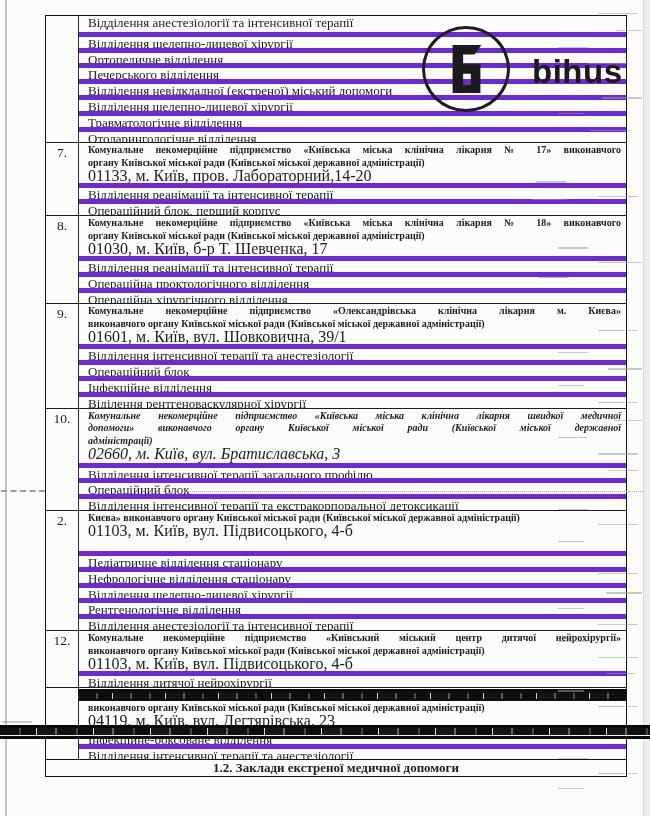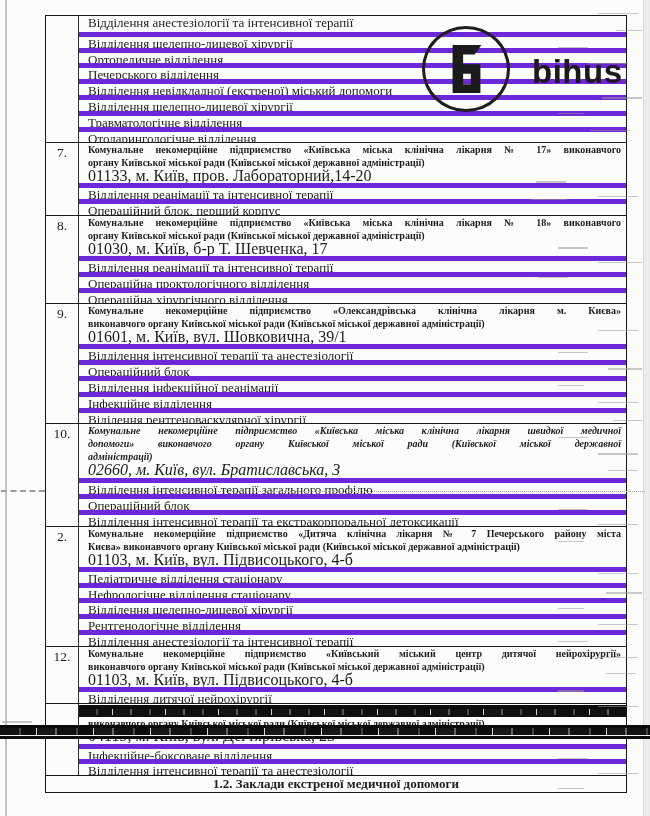--- a/index.html
+++ b/index.html
@@ -140,21 +140,20 @@
       <div class="blk">
         <div class="numcol">9.</div>
         <div class="contentcol">
           <div class="head">
             <div class="nline">Комунальне некомерційне підприємство «Олександрівська клінічна лікарня м. Києва»</div>
             <div class="nline last">виконавчого органу Київської міської ради (Київської міської державної адміністрації)</div>
             <div class="addr">01601, м. Київ, вул. Шовковична, 39/1</div>
           </div>
           <div class="dept">Відділення інтенсивної терапії та анестезіології</div>
           <div class="dept">Операційний блок</div>
-          <div class="dept">Відділення інфекційної реанімації</div>
           <div class="dept">Інфекційне відділення</div>
           <div class="dept">Віділення рентгеноваскулярної хірургії</div>
         </div>
       </div>
       <div class="blk">
         <div class="numcol">10.</div>
         <div class="contentcol">
           <div class="head h4">
             <div class="nline">Комунальне некомерційне підприємство «Київська міська клінічна лікарня швидкої медичної</div>
             <div class="nline">допомоги» виконавчого органу Київської міської ради (Київської міської державної</div>
@@ -163,21 +162,20 @@
           </div>
           <div class="dept">Відділення інтенсивної терапії загального профілю</div>
           <div class="dept">Операційний блок</div>
           <div class="dept">Відділення інтенсивної терапії та екстракорпоральної детоксикації</div>
         </div>
       </div>
       <div class="blk">
         <div class="numcol">2.</div>
         <div class="contentcol">
           <div class="head">
-            <div class="nline">Комунальне некомерційне підприємство «Дитяча клінічна лікарня № 7 Печерського району міста</div>
             <div class="nline last">Києва» виконавчого органу Київської міської ради (Київської міської державної адміністрації)</div>
             <div class="addr">01103, м. Київ, вул. Підвисоцького, 4-б</div>
           </div>
           <div class="dept">Педіатричне відділення стаціонару</div>
           <div class="dept">Нефрологічне відділення стаціонару</div>
           <div class="dept">Відділення щелепно-лицевої хірургії</div>
           <div class="dept">Рентгенологічне відділення</div>
           <div class="dept">Відділення анестезіології та інтенсивної терапії</div>
         </div>
       </div>

